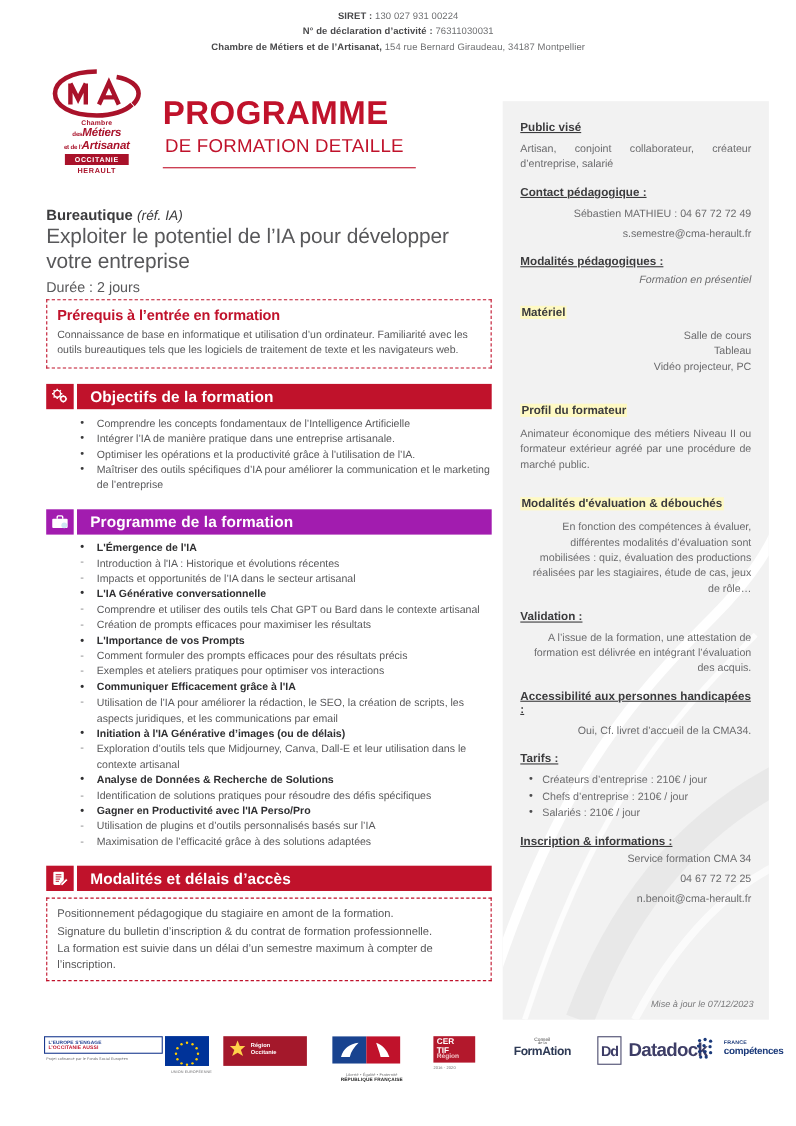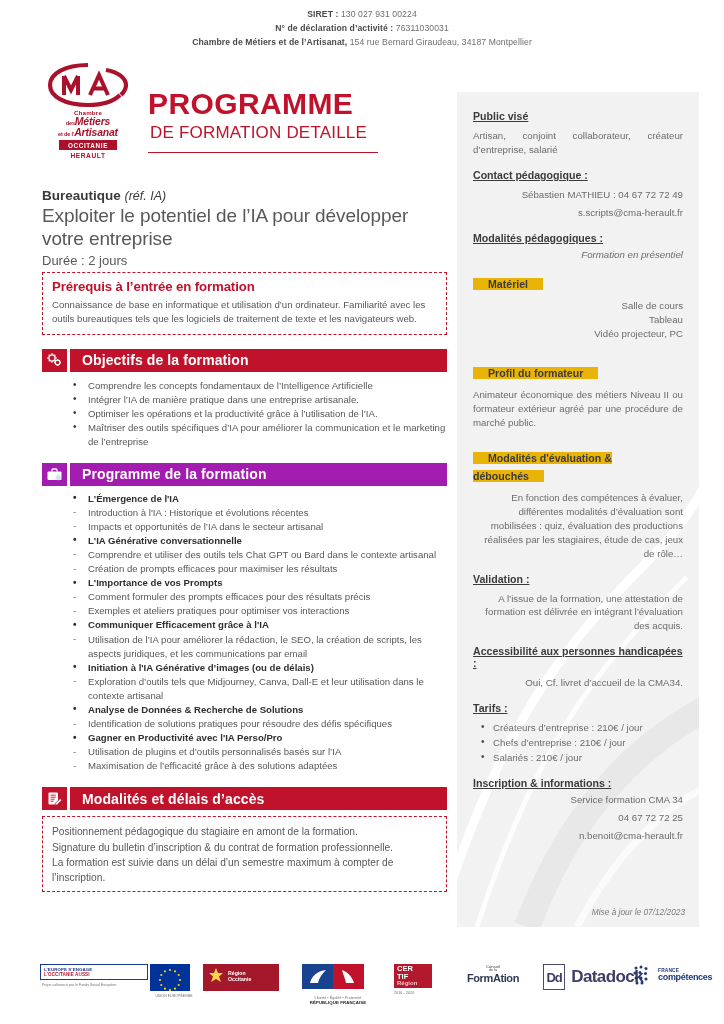--- a/index.html
+++ b/index.html
@@ -69,32 +69,32 @@
   .modbox p { font-size:10.2px; color:#58585a; line-height:1.48; }
   .modbox p.just { text-align:justify; }
 
   
   .sidebar { position:absolute; left:457px; top:92px; width:242px; height:835px;
              background:#f2f2f2; overflow:hidden; }
   .sidebar .swoosh { position:absolute; inset:0; }
   .sb-inner { position:relative; padding:18px 16px 0 16px; }
   .sb-h { font-size:10.6px; font-weight:bold; color:#3b3b3d; text-decoration:underline; margin-top:12px; }
   .sb-h.first { margin-top:0; }
-  .sb-h.hl { text-decoration:none; background:#eab308; display:inline; padding:0 15px; }
+  .sb-h.hl { text-decoration:none; background:#fef9c3; display:inline; padding:0 1px; }
   .sb-p { font-size:9.7px; color:#6b6b6d; line-height:1.44; margin-top:7px;text-align:right; }
   .sb-p.just { text-align:justify; }
   .sb-p.it { font-style:italic; }
   .sb-p.tight { margin-top:4px; }
   ul.sb-ul { list-style:none; margin:6px 0 0 0; }
   ul.sb-ul li { position:relative; padding-left:20px; font-size:9.7px; color:#6b6b6d; line-height:1.55; }
   ul.sb-ul li::before { content:"\2022"; position:absolute; left:8px; top:-1px; font-size:10px; color:#4a4a4c; }
   .sb-update { position:absolute; right:14px; bottom:10px; font-size:8.3px; font-style:italic; color:#7a7a7c; }
 
   
-  .footer { position:absolute; left:0; top:964px; width:724px; height:50px; }
+  .footer { position:absolute; left:0; top:942px; width:724px; height:50px; }
   .f-logo { position:absolute; top:0; }
   .f-cap { font-size:3.4px; color:#6b6b6d; text-align:center; margin-top:3px; letter-spacing:.1px;}
   .eu-box { width:40px; height:27px; background:#fff; border:.7px solid #ccc; }
   .badge-red { background:#a4182b; color:#fff; }
 
   .dd-box { width:26px; height:26px; border:1.6px solid #4b4b6e; display:flex; align-items:center;
             justify-content:center; font-size:13px; font-weight:bold; color:#3d3d66; letter-spacing:-1px;}
   .dd-text { font-size:17px; font-weight:bold; letter-spacing:-.6px; }
 </style>
 </head>
@@ -236,21 +236,21 @@
       <path d="M70 835 C 120 700 200 640 262 610" fill="none" stroke="#e7e7e7" stroke-width="26" opacity=".9"></path>
       <path d="M120 835 C 170 740 230 700 262 690" fill="none" stroke="#ffffff" stroke-width="7" opacity=".7"></path>
     </svg>
 
     <div class="sb-inner">
       <div class="sb-h first">Public visé</div>
       <div class="sb-p just">Artisan, conjoint collaborateur, créateur d’entreprise, salarié</div>
 
       <div class="sb-h">Contact pédagogique :</div>
       <div class="sb-p">Sébastien MATHIEU : 04 67 72 72 49</div>
-      <div class="sb-p tight">s.scripts@cma-herault.fr</div>
+      <div class="sb-p tight">s.semestre@cma-herault.fr</div>
 
       <div class="sb-h">Modalités pédagogiques :</div>
       <div class="sb-p it tight">Formation en présentiel</div>
 
       <div style="margin-top:12px"><span class="sb-h hl" style="margin-top:0">Matériel</span></div>
       <div class="sb-p" style="white-space:pre-line">Salle de cours
 Tableau
 Vidéo projecteur, PC</div>
 
       <div style="margin-top:22px"><span class="sb-h hl">Profil du formateur</span></div>

